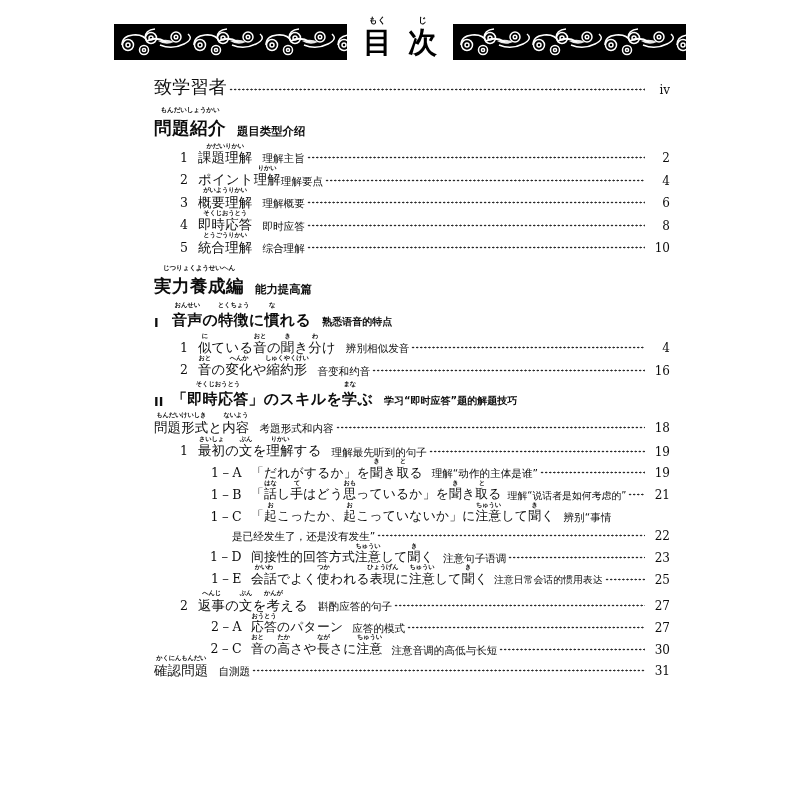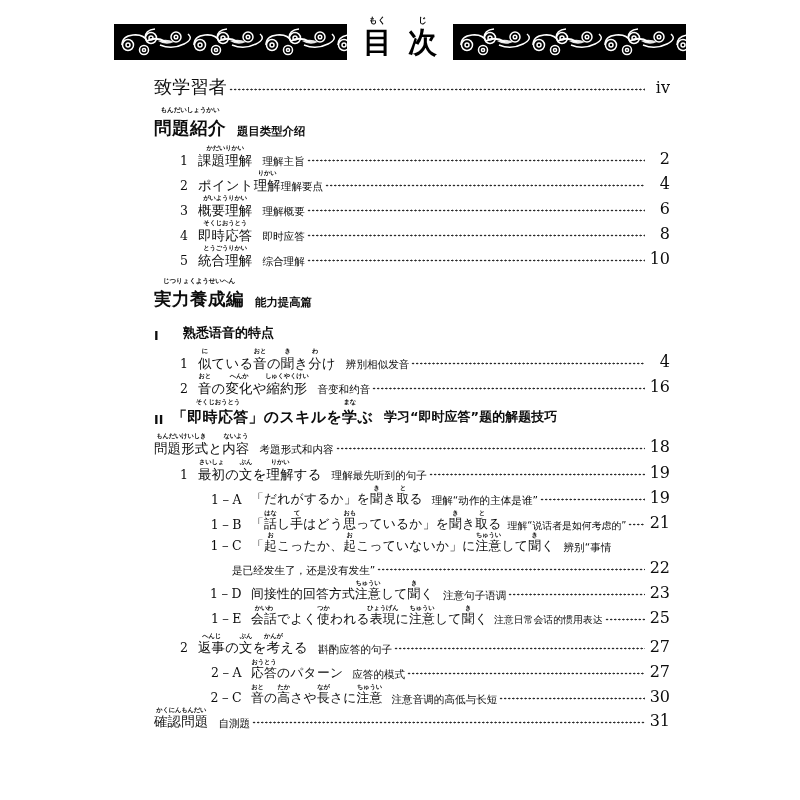--- a/index.html
+++ b/index.html
@@ -112,21 +112,21 @@
     background-image: radial-gradient(circle, #2a2a2a 0.85px, transparent 1.1px);
     background-size: 4.1px 9px;
     background-position: left bottom;
     background-repeat: repeat-x;
   }
   .pg {
     flex: 0 0 auto;
     width: 22px;
     text-align: right;
     font-family: "DejaVu Serif", "Liberation Serif", serif;
-    font-size: 16px;
+    font-size: 12px;
     padding-left: 2px;
   }
 
   
   .rb { position: relative; display: inline-block; }
   .rb > .rt {
     position: absolute;
     top: -8.5px;
     left: 50%;
     transform: translateX(-50%);
@@ -168,21 +168,21 @@
     font-size: 12.5px;
     font-weight: bold;
   }
   .chap .jp {
     font-size: 15px;
     font-weight: bold;
     letter-spacing: 0.3px;
   }
   .chap .jp > .rb > .rt { top: -9px; font-size: 6.4px; }
   .chap .cn {
-    font-size: 13px;
+    font-size: 10px;
     font-weight: bold;
     margin-left: 11px;
     padding-bottom: 1px;
   }
 
   .gap-sm { height: 7px; }
   .gap-md { height: 13px; }
   .gap-lg { height: 20px; }
 
   .ind-0  { padding-left: 0px; }
@@ -411,20 +411,23 @@
         <span>実力養成編</span>
       </span>
     </span>
     <span class="cn">能力提高篇</span>
   </div>
 
   <div class="gap-md"></div>
 
   <div class="chap">
     <span class="rn">I</span>
+    <span class="jp">
+      <span class="rb"><span class="rt">おんせい</span><span>音声</span></span><span>の</span><span class="rb"><span class="rt">とくちょう</span><span>特徴</span></span><span>に</span><span class="rb"><span class="rt">な</span><span>慣</span></span><span>れる</span>
+    </span>
     <span class="cn">熟悉语音的特点</span>
   </div>
 
   <div class="row ind-1" style="margin-top:11px;">
     <span class="num numcell">1</span>
     <span class="jp">
       <span class="rb"><span class="rt">に</span><span>似</span></span><span>ている</span><span class="rb"><span class="rt">おと</span><span>音</span></span><span>の</span><span class="rb"><span class="rt">き</span><span>聞</span></span><span>き</span><span class="rb"><span class="rt">わ</span><span>分</span></span><span>け</span>
     </span>
     <span class="cn" style="margin-left:10px;">辨別相似发音</span>
     <span class="leader"></span>

